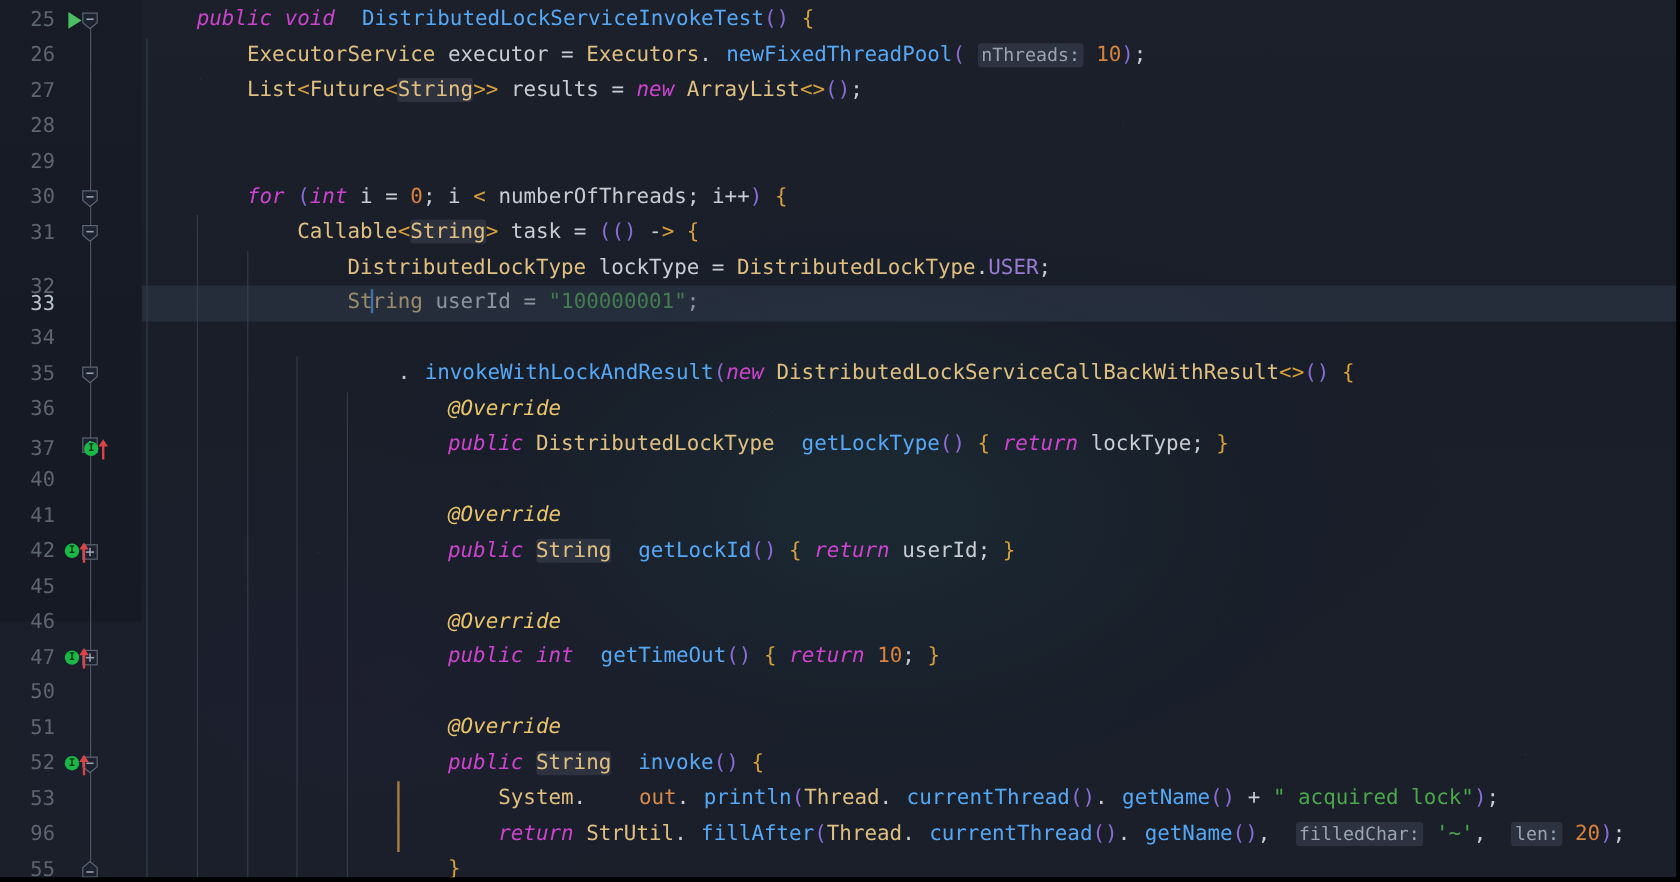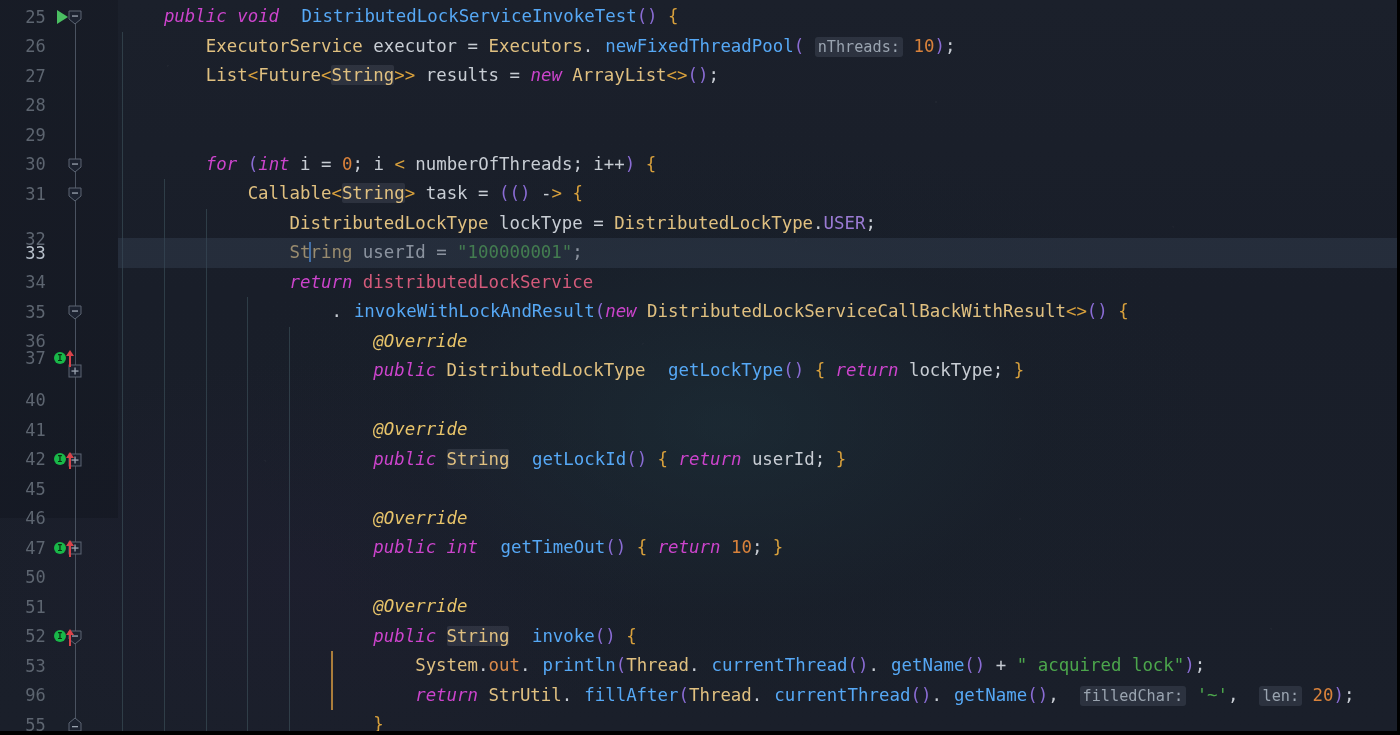--- a/index.html
+++ b/index.html
@@ -108,21 +108,21 @@
     position: absolute; width: 1px;
     background: rgba(110,150,160,.26);
     z-index: 1;
   }
   .iguide.active { background: rgba(196,142,62,.85); width: 1.5px; }
 
   
   .kw    { color: #cc44cc; font-style: italic; }
   .type  { color: #e0c080; }
   .meth  { color: #56a8f5; padding-left: 12px; }
-  .field { color: #d98a4a; }
+  .field { color: #d98a4a; margin-left: 44px; }
   .stat  { color: #9b7bd4; font-style: normal; }
   .num   { color: #d9823b; }
   .str   { color: #4ca64c; }
   .anno  { color: #e8c46a; font-style: italic; }
   .ident { color: #c8cdd4; }
   .p-y   { color: #d8a03c; }
   .p-v   { color: #8a6cd4; }
   .decl  { color: #d45a7a; }
   .hint  {
     color: #9aa4b0; font-size: 15.2px;
@@ -152,21 +152,20 @@
   <div id="code">
       <div class="row" style="top: 2px;"><span class="txt">    <span class="kw">public</span> <span class="kw">void</span> <span class="meth">DistributedLockServiceInvokeTest</span><span class="p-v">(</span><span class="p-v">)</span> <span class="p-y">{</span></span></div>
       <div class="row" style="top: 31.5px;"><span class="txt">        <span class="type">ExecutorService</span> <span class="ident">executor</span> = <span class="type">Executors</span>.<span class="meth">newFixedThreadPool</span><span class="p-v">(</span> <span class="hint">nThreads:</span> <span class="num">10</span><span class="p-v">)</span>;</span></div>
       <div class="row" style="top: 61px;"><span class="txt">        <span class="type">List</span><span class="p-y">&lt;</span><span class="type">Future</span><span class="p-y">&lt;</span><span class="type hilite">String</span><span class="p-y">&gt;</span><span class="p-y">&gt;</span> <span class="ident">results</span> = <span class="kw">new</span> <span class="type">ArrayList</span><span class="p-y">&lt;</span><span class="p-y">&gt;</span><span class="p-v">(</span><span class="p-v">)</span>;</span></div>
       <div class="row" style="top: 90.5px;"><span class="txt"></span></div>
       <div class="row" style="top: 149.5px;"><span class="txt">        <span class="kw">for</span> <span class="p-v">(</span><span class="kw">int</span> <span class="ident">i</span> = <span class="num">0</span>; <span class="ident">i</span> <span class="p-y">&lt;</span> <span class="ident">numberOfThreads</span>; <span class="ident">i</span>++<span class="p-v">)</span> <span class="p-y">{</span></span></div>
       <div class="row" style="top: 208.5px;"><span class="txt">                <span class="type">DistributedLockType</span> <span class="ident">lockType</span> = <span class="type">DistributedLockType</span>.<span class="stat">USER</span>;</span></div>
       <div class="row" style="top: 179px;"><span class="txt">            <span class="type">Callable</span><span class="p-y">&lt;</span><span class="type hilite">String</span><span class="p-y">&gt;</span> <span class="ident">task</span> = <span class="p-v">(</span><span class="p-v">(</span><span class="p-v">)</span> -<span class="p-y">&gt;</span> <span class="p-y">{</span></span></div>
       <div class="cur-band" style="top: 238px;"></div>
       <div class="row current" style="top: 238px;"><span class="txt">                <span class="type">St<span class="caret"></span>ring</span> <span class="ident">userId</span> = <span class="str">"100000001"</span>;</span></div>
-      <div class="row" style="top: 267.5px;"><span class="txt">                <span class="kw">return</span> <span class="decl">distributedLockService</span></span></div>
       <div class="row" style="top: 297px;"><span class="txt">                    .<span class="meth">invokeWithLockAndResult</span><span class="p-v">(</span><span class="kw">new</span> <span class="type">DistributedLockServiceCallBackWithResult</span><span class="p-y">&lt;</span><span class="p-y">&gt;</span><span class="p-v">(</span><span class="p-v">)</span> <span class="p-y">{</span></span></div>
       <div class="row" style="top: 326.5px;"><span class="txt">                        <span class="anno">@Override</span></span></div>
       <div class="row" style="top: 356px;"><span class="txt">                        <span class="kw">public</span> <span class="type">DistributedLockType</span> <span class="meth">getLockType</span><span class="p-v">(</span><span class="p-v">)</span> <span class="p-y">{</span> <span class="kw">return</span> <span class="ident">lockType</span>; <span class="p-y">}</span></span></div>
       <div class="row" style="top: 385.5px;"><span class="txt"></span></div>
       <div class="row" style="top: 415px;"><span class="txt">                        <span class="anno">@Override</span></span></div>
       <div class="row" style="top: 444.5px;"><span class="txt">                        <span class="kw">public</span> <span class="type hilite">String</span> <span class="meth">getLockId</span><span class="p-v">(</span><span class="p-v">)</span> <span class="p-y">{</span> <span class="kw">return</span> <span class="ident">userId</span>; <span class="p-y">}</span></span></div>
       <div class="row" style="top: 474px;"><span class="txt"></span></div>
       <div class="row" style="top: 503.5px;"><span class="txt">                        <span class="anno">@Override</span></span></div>
       <div class="row" style="top: 533px;"><span class="txt">                        <span class="kw">public</span> <span class="kw">int</span> <span class="meth">getTimeOut</span><span class="p-v">(</span><span class="p-v">)</span> <span class="p-y">{</span> <span class="kw">return</span> <span class="num">10</span>; <span class="p-y">}</span></span></div>
       <div class="row" style="top: 562.5px;"><span class="txt"></span></div>
@@ -263,21 +262,21 @@
         <div class="gicons"></div>
       </div>
       <div class="gline" style="top: 297px;">
         <div class="lnum">35</div>
         <div class="gicons"></div>
       </div>
       <div class="gline" style="top: 326.5px;">
         <div class="lnum">36</div>
         <div class="gicons"></div>
       </div>
-      <div class="gline" style="top: 343px;">
+      <div class="gline" style="top: 359px; gap: 16px;">
         <div class="lnum">37</div>
         <div class="gicons">
           <div class="ovr-badge">I</div>
           <div class="ovr-arrow"><svg width="10" height="20" viewBox="0 0 10 20">
               <path d="M5 2 L9 8 L6 8 L6 19 L4 19 L4 8 L1 8 Z" fill="#d9434a"></path>
             </svg></div>
         </div>
       </div>
       <div class="gline" style="top: 385.5px;">
         <div class="lnum">40</div>

